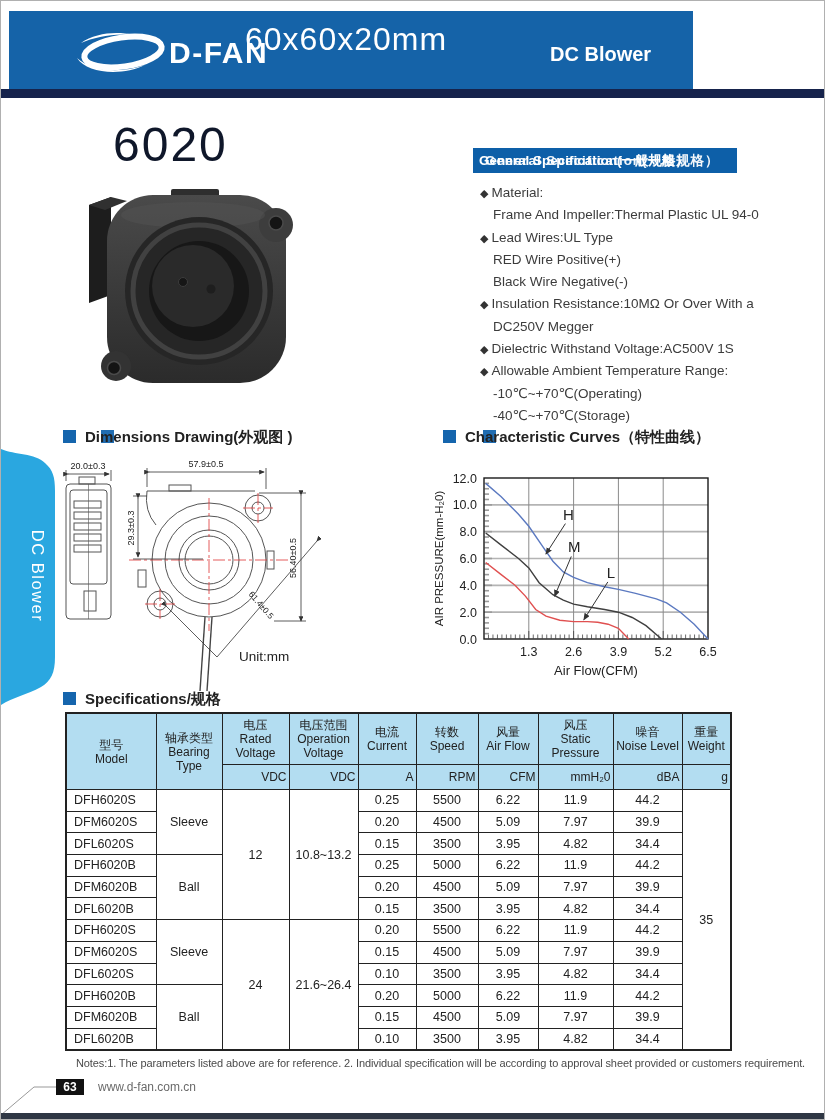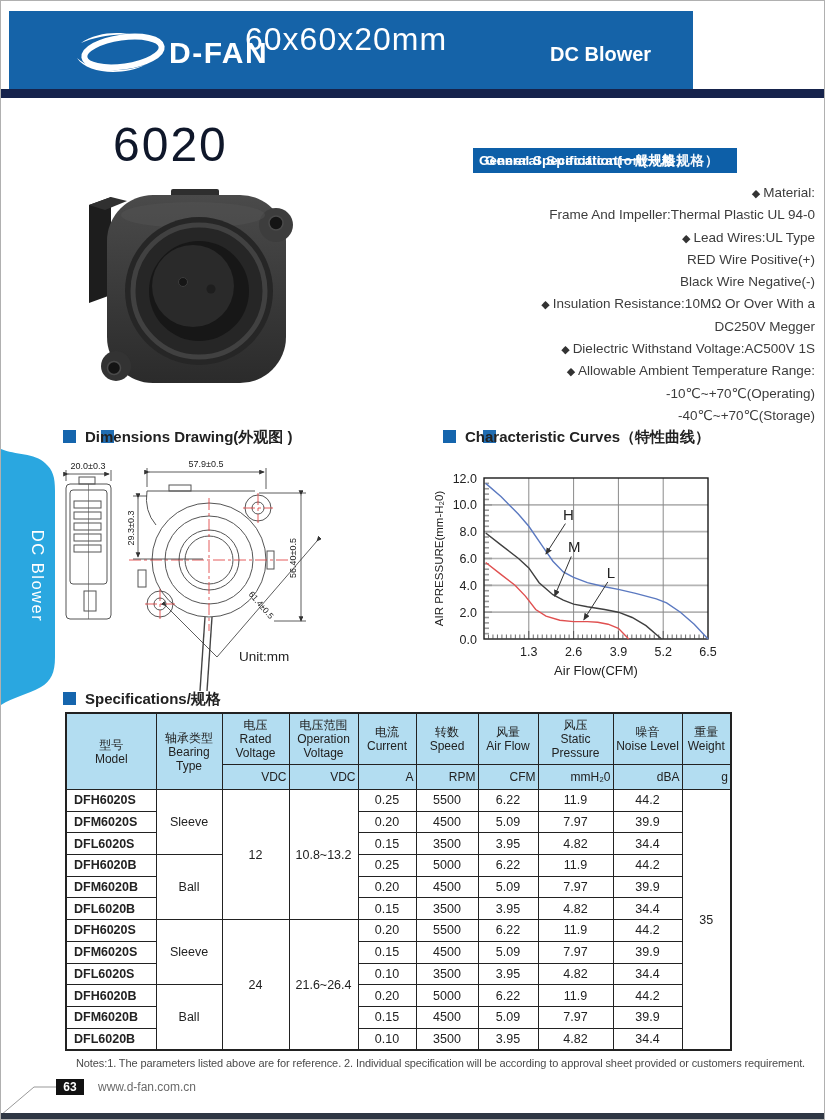--- a/index.html
+++ b/index.html
@@ -12,41 +12,41 @@
   .size-text{left:298px;top:27px;font-size:32px;color:#fff;letter-spacing:1px;}
   .type-text{left:549px;top:42px;font-size:20px;font-weight:bold;color:#fff;}
   .navy-band{left:0;top:88px;width:825px;height:9px;background:#16234c;}
   
   .model-title{left:112px;top:116px;font-size:48px;color:#0f172a;letter-spacing:2px;}
   
   .gs-header{left:472px;top:147px;width:264px;height:25px;background:#0d5fa8;overflow:hidden;}
   .gs-header span{position:absolute;top:4px;color:#fff;font-size:13.5px;font-weight:bold;white-space:nowrap;}
   .gs-t1{left:6px;}
   .gs-t2{left:12px;letter-spacing:0.9px;opacity:.95;}
-  .gs-list{left:479px;top:181px;width:335px;font-size:13.5px;color:#3c3c3c;text-align:right;}
+  .gs-list{left:479px;top:181px;width:335px;font-size:13.5px;color:#3c3c3c;}
   .gs-li{line-height:22.3px;white-space:nowrap;}
   .gs-li .diamond{font-size:11px;margin-right:3px;color:#333;}
   .gs-li.indent{padding-left:13px;}
   
   .sec-title{font-size:15px;font-weight:bold;color:#222;white-space:nowrap;}
   .sec-sq{width:13px;height:13px;background:#1565ad;}
   
   .notes{left:62px;top:1056px;width:755px;font-size:11px;color:#4a4a4a;white-space:nowrap;letter-spacing:-0.1px;text-align:center;}
   .pagebox{left:55px;top:1078px;width:28px;height:16px;background:#111;color:#fff;
            font-size:12px;font-weight:bold;text-align:center;line-height:16px;}
   .website{left:97px;top:1079px;font-size:12px;color:#6a6a6a;}
   .bottom-band{left:0;top:1112px;width:825px;height:8px;background:#2f3744;}
   
   table.spec{border-collapse:collapse;table-layout:fixed;border:2px solid #222;}
   table.spec th,table.spec td{border:1px solid #222;text-align:center;vertical-align:middle;
      font-weight:normal;padding:0 2px;overflow:hidden;}
   table.spec thead th{background:#b3ddf1;font-size:12px;line-height:14px;height:50px;color:#222;}
   table.spec thead th.unit{height:24px;text-align:right;}
   table.spec td{font-size:12.5px;height:20.7px;color:#222;}
-  table.spec td.model{text-align:left;padding-left:7px;font-weight:bold;}
+  table.spec td.model{text-align:left;padding-left:7px;}
   svg text{font-family:"Liberation Sans","DejaVu Sans",sans-serif;}
 </style>
 </head>
 <body>
 
 <div class="page">
 
   <div class="abs header-bar">
     <svg class="abs" style="left:62px;top:17px" width="215" height="46" viewBox="0 0 215 46">
       <g transform="rotate(-8 52 24)">

